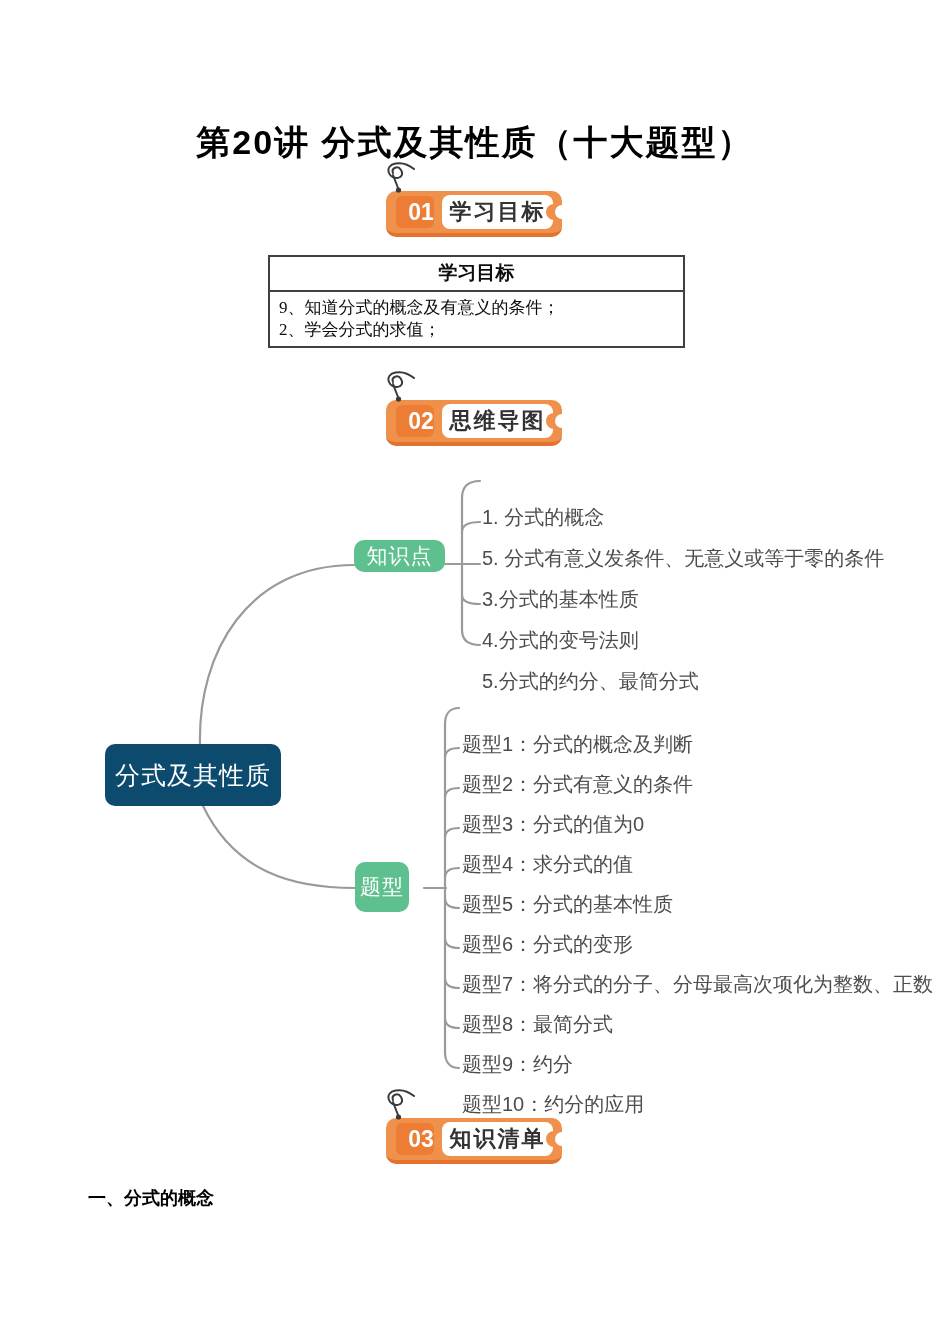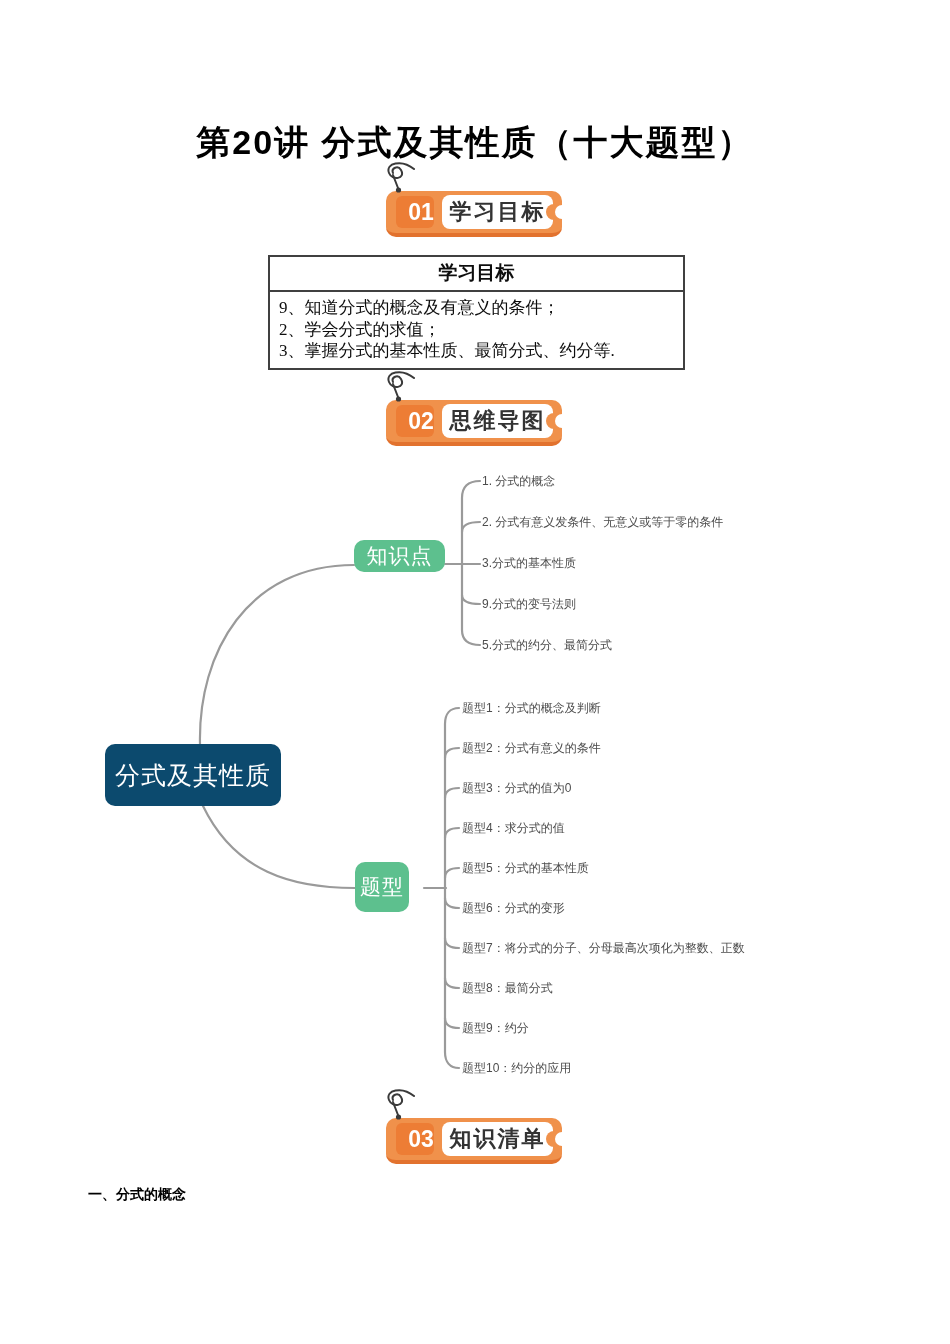--- a/index.html
+++ b/index.html
@@ -70,31 +70,31 @@
     font-size:25px; letter-spacing:1px;
   }
   .mm-branch {
     position:absolute; background:#5DC08E; border-radius:10px; color:#fff;
     display:flex; align-items:center; justify-content:center;
     font-size:21px; letter-spacing:1px;
   }
   .mm-branch.knowledge { left:354px; top:540px; width:91px; height:32px; }
   .mm-branch.types     { left:355px; top:862px; width:54px; height:50px; }
   .mm-item {
-    position:absolute; font-size:12px; color:#4d4d4d;
-    line-height:22px; white-space:nowrap;
+    position:absolute; font-size:20px; color:#4d4d4d;
+    line-height:22px; white-space:nowrap;margin-top:36px;
   }
   .k-items .mm-item { left:482px; }
   .t-items .mm-item { left:462px; }
 
   
   .section-heading {
     position:absolute; left:88px; top:1186px;
     font-family:"Liberation Serif","DejaVu Serif",serif;
-    font-weight:bold; font-size:14px; color:#000;
+    font-weight:bold; font-size:18px; color:#000;
   }
 </style>
 </head>
 <body>
 
 <div class="doc-title">第20讲 分式及其性质（十大题型）</div>
 
 <div class="badge" style="top:191px">
   <svg class="spring" viewBox="0 0 44 34">
     <path d="M36 7 C24 -3 7 1 11 11 C14 19 28 17 23 8 C20 3 13 6 15 11" fill="none" stroke="#3a3a3a" stroke-width="2" stroke-linecap="round"></path>
@@ -106,21 +106,20 @@
     <span>学习目标</span>
     <span class="pill-notch"></span>
   </div>
 </div>
 
 <div class="goals-table">
   <div class="goals-header">学习目标</div>
   <div class="goals-body">
     <div class="goal-row">9、知道分式的概念及有意义的条件；</div>
     <div class="goal-row">2、学会分式的求值；</div>
-    <div class="goal-row">3、掌握分式的基本性质、最简分式、约分等.</div>
   </div>
 </div>
 
 <div class="badge" style="top:400px">
   <svg class="spring" viewBox="0 0 44 34">
     <path d="M36 7 C24 -3 7 1 11 11 C14 19 28 17 23 8 C20 3 13 6 15 11" fill="none" stroke="#3a3a3a" stroke-width="2" stroke-linecap="round"></path>
     <path d="M15 13 L20 26" fill="none" stroke="#3a3a3a" stroke-width="2" stroke-linecap="round"></path>
     <circle cx="20.5" cy="28" r="2.6" fill="#3a3a3a"></circle>
   </svg>
   <div class="badge-num">02</div>
@@ -153,23 +152,23 @@
     <path d="M 445 1018 C 445 1025 450 1028 459 1028"></path>
   </g>
 </svg>
 
 <div class="mm-root">分式及其性质</div>
 <div class="mm-branch knowledge">知识点</div>
 <div class="mm-branch types">题型</div>
 
 <div class="k-items">
   <div class="mm-item" style="top:470px">1. 分式的概念</div>
-  <div class="mm-item" style="top:511px">2. 分式有意义发条件、无意义或等于零的条件</div>
+  <div class="mm-item" style="top:511px">5. 分式有意义发条件、无意义或等于零的条件</div>
   <div class="mm-item" style="top:552px">3.分式的基本性质</div>
-  <div class="mm-item" style="top:593px">9.分式的变号法则</div>
+  <div class="mm-item" style="top:593px">4.分式的变号法则</div>
   <div class="mm-item" style="top:634px">5.分式的约分、最简分式</div>
 </div>
 
 <div class="t-items">
   <div class="mm-item" style="top:697px">题型1：分式的概念及判断</div>
   <div class="mm-item" style="top:737px">题型2：分式有意义的条件</div>
   <div class="mm-item" style="top:777px">题型3：分式的值为0</div>
   <div class="mm-item" style="top:817px">题型4：求分式的值</div>
   <div class="mm-item" style="top:857px">题型5：分式的基本性质</div>
   <div class="mm-item" style="top:897px">题型6：分式的变形</div>

